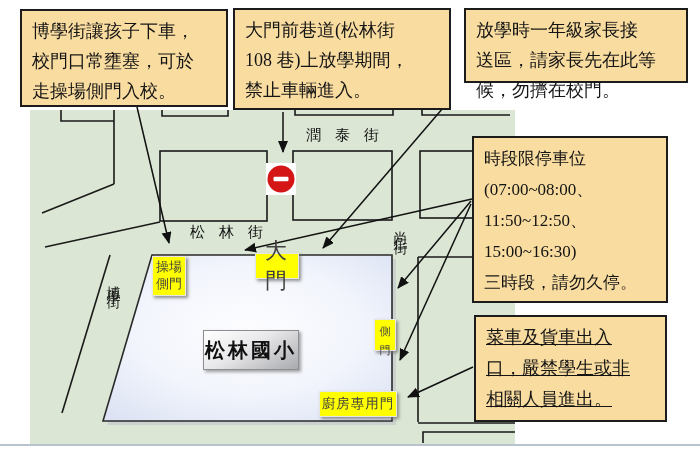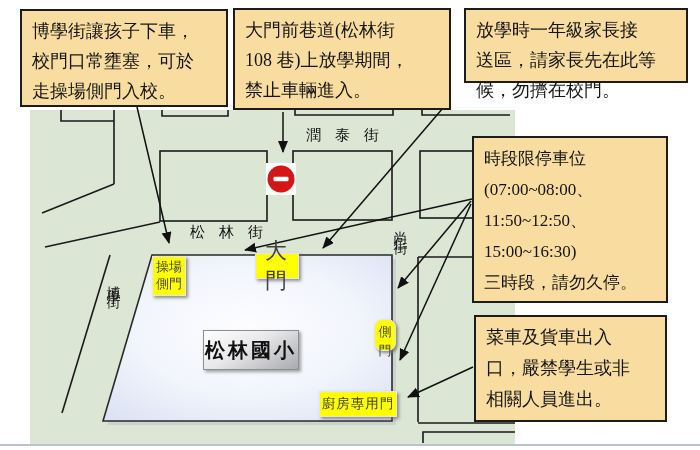--- a/index.html
+++ b/index.html
@@ -14,43 +14,43 @@
   svg.overlay { position:absolute; left:0; top:0; width:700px; height:450px; }
 
   .callout { position:absolute; background:#F9DCA0; border:2px solid #1C1C1C;
              color:#141414; font-size:18px; line-height:30px; padding:5px 10px;
              font-family:"Liberation Serif","DejaVu Serif",serif; }
   .callout .ln { white-space:nowrap; }
   #c1 { left:20px;  top:9px;   width:208px; height:98px;  }
   #c2 { left:233px; top:8px;   width:218px; height:102px; }
   #c3 { left:464px; top:8px;   width:224px; height:75px; }
   #c4 { left:472px; top:136px; width:196px; height:167px; line-height:31px; font-size:17px; }
-  #c5 { left:474px; top:315px; width:193px; height:107px; line-height:31px; }
+  #c5 { left:474px; top:315px; width:193px; height:107px; line-height:31px;text-decoration:underline; }
 
   .street-label { position:absolute; color:#111; font-weight:normal;
                   font-family:"Liberation Serif","DejaVu Serif",serif; }
   .h-street { font-size:15px; letter-spacing:14px; white-space:nowrap; }
   #lbl-runtai  { left:306px; top:126px; }
   #lbl-songlin { left:190px; top:223px; }
   .v-street { writing-mode:vertical-rl; text-orientation:upright; font-size:14px; letter-spacing:5px; }
   #lbl-shangren { left:391px; top:220px; }
   #lbl-boxue    { left:104px; top:274px; }
 
   .gate { position:absolute; background:#FFFF00; border:1px solid #E6E6E6;
           box-shadow:2px 2px 3px rgba(110,110,110,.75);
           color:#404040; font-weight:normal; display:flex; align-items:center;
           justify-content:center; text-align:center;
           font-family:"Liberation Serif","DejaVu Serif",serif; }
   #gate-playground { left:152px; top:256px; width:34px; height:40px;
                      font-size:13px; line-height:17px; padding:1px;
                      display:block; word-break:break-all; }
   #gate-main   { left:255px; top:253px; width:44px; height:26px; font-size:22px; letter-spacing:2px; }
   #gate-side   { left:374px; top:319px; width:22px; height:32px;
-                 font-size:13px; line-height:19px; display:block; word-break:break-all;
-                 padding-top:2px; text-align:center;border-radius:8px; }
+                 font-size:11px; line-height:19px; display:block; word-break:break-all;
+                 padding-top:2px; text-align:center; }
   #gate-kitchen{ left:319px; top:391px; width:78px; height:26px; font-size:13.5px; letter-spacing:1px; }
 
   .plaque { position:absolute; left:203px; top:330px; width:96px; height:40px;
             background:linear-gradient(150deg,#FFFFFF 0%,#E8E8EA 45%,#A9AAAE 100%);
             border:1px solid #8E8E92; box-shadow:2px 2px 3px rgba(100,100,100,.6);
             display:flex; align-items:center; justify-content:center;
             font-size:20px; font-weight:bold; letter-spacing:3px; color:#111;text-align:right; }
 </style>
 </head>
 <body>

